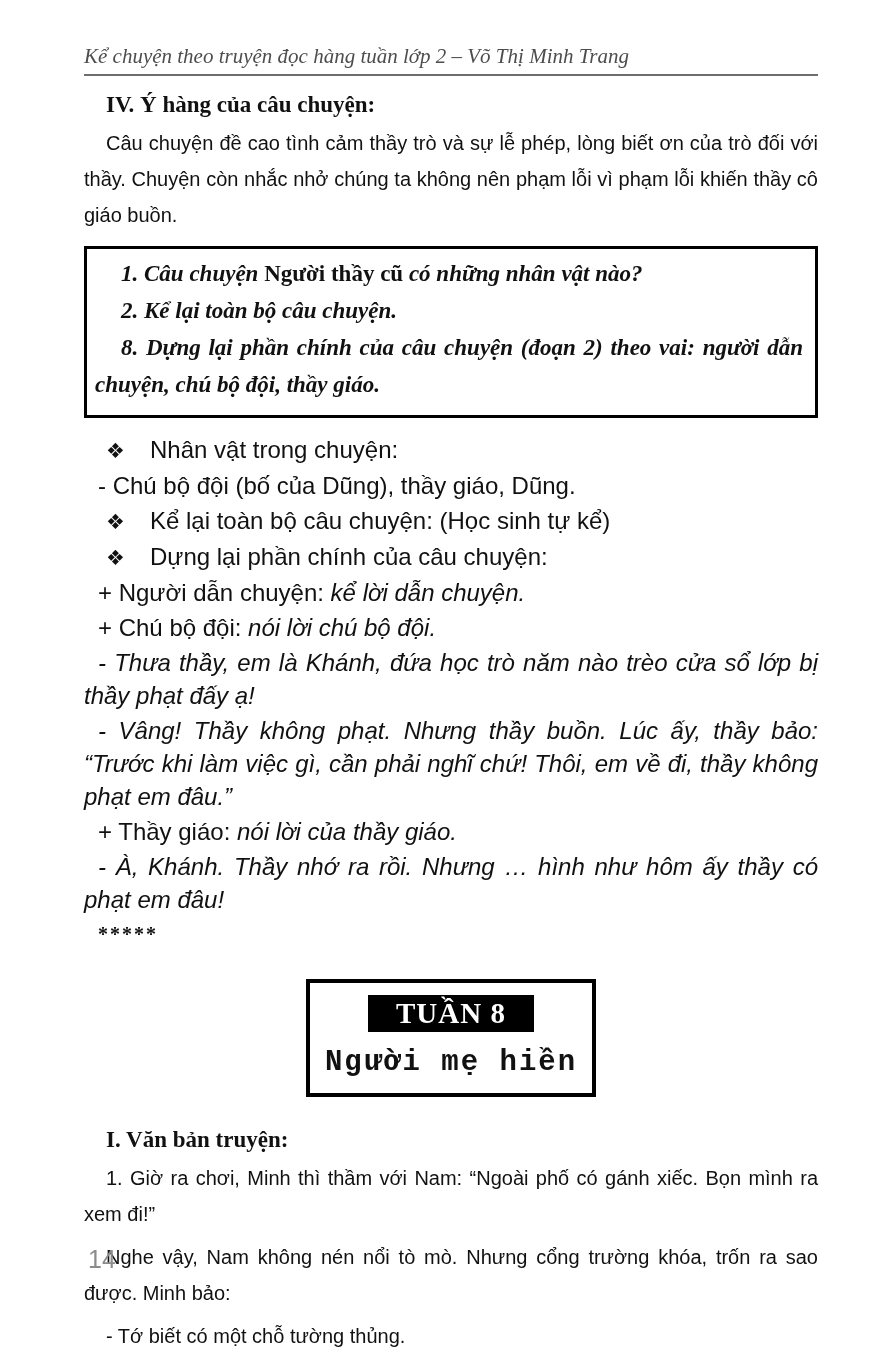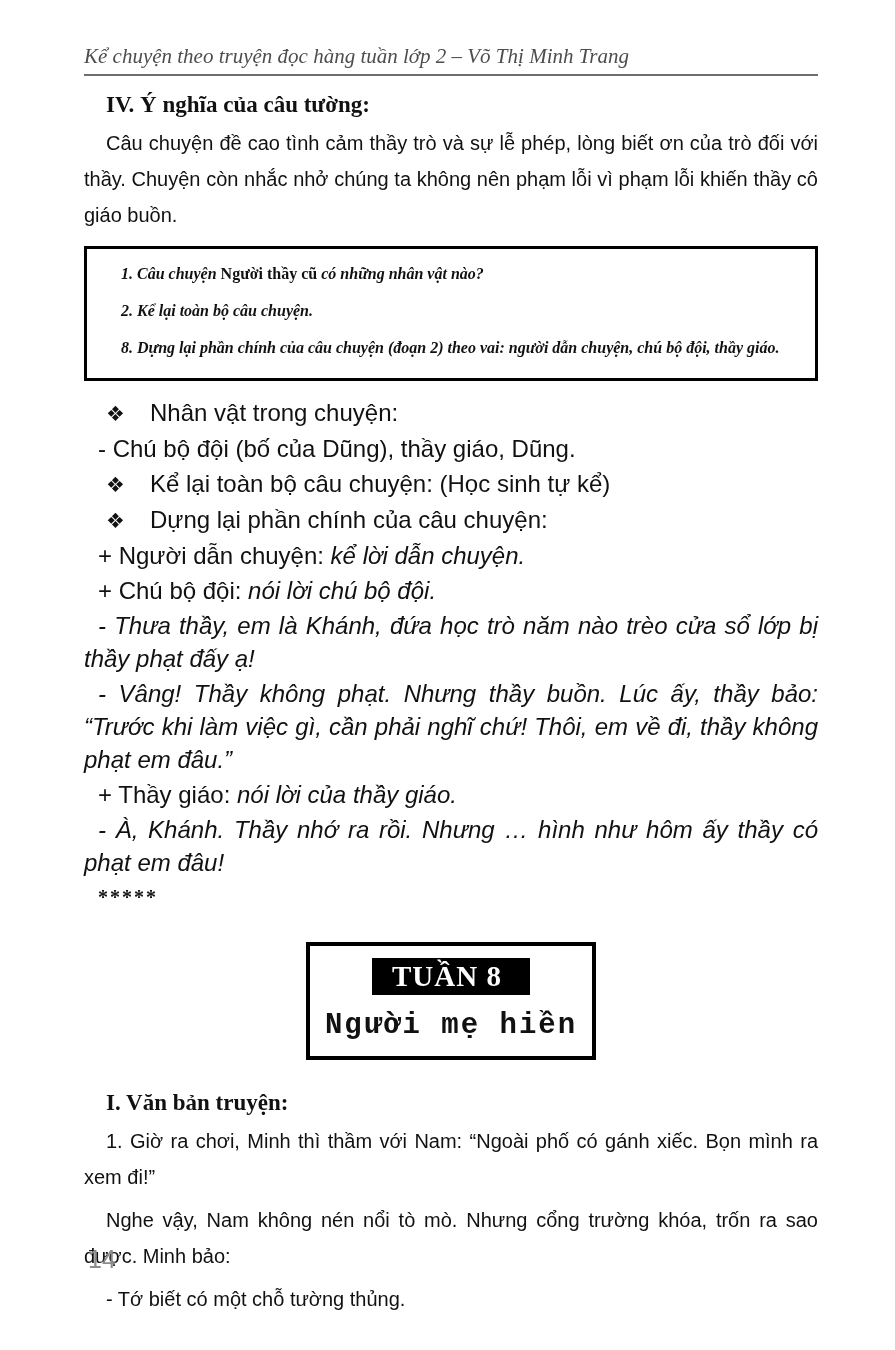--- a/index.html
+++ b/index.html
@@ -40,21 +40,21 @@
     margin: 7px 0 0 0;
   }
   
   .question-box {
     margin-top: 13px;
     border: 3px solid #000000;
     padding: 6px 12px 12px 8px;
     font-family: "Liberation Serif", serif;
     font-weight: bold;
     font-style: italic;
-    font-size: 16px;
+    font-size: 23px;
     line-height: 37px;
     text-align: justify;
   }
   .question-box p { margin: 0; text-indent: 26px; }
   .question-box .upright { font-style: normal; }
   
   .answers { margin-top: 15px; font-size: 24px; line-height: 33px; }
   .answers p { margin: 2px 0 0 0; text-indent: 14px; text-align: justify; }
   .answers p.bullet-line { text-indent: 22px; }
   .answers .diamond { display: inline-block; width: 44px; text-indent: 0; font-size: 21px; }
@@ -78,21 +78,21 @@
     padding: 12px 0 14px 0;
   }
   .week-label {
     display: inline-block;
     background: #000000;
     color: #ffffff;
     font-family: "Liberation Serif", serif;
     font-weight: bold;
     font-size: 29px;
     line-height: 34px;
-    padding: 1px 28px 2px 20px;
+    padding: 1px 28px 2px 28px;
     letter-spacing: 1px;
   }
   .week-title {
     margin-top: 14px;
     font-family: "Liberation Mono", "DejaVu Sans Mono", monospace;
     font-weight: bold;
     font-size: 29px;
     letter-spacing: 2px;
   }
   .section1-heading { margin-top: 30px; font-family: Liberation Serif, serif; }
@@ -105,21 +105,21 @@
     color: #8c8c8c;
   }
 </style>
 </head>
 <body>
 
 <div class="page">
 
   <div class="running-header">Kể chuyện theo truyện đọc hàng tuần lớp 2 – Võ Thị Minh Trang</div>
 
-  <h2 class="serif-heading">IV. Ý nghĩa của câu tường:</h2>
+  <h2 class="serif-heading">IV. Ý hàng của câu chuyện:</h2>
 
   <p class="body-para">Câu chuyện đề cao tình cảm thầy trò và sự lễ phép, lòng biết ơn của trò đối với thầy. Chuyện còn nhắc nhở chúng ta không nên phạm lỗi vì phạm lỗi khiến thầy cô giáo buồn.</p>
 
   <div class="question-box">
     <p><span>1. Câu chuyện </span><span class="upright">Người thầy cũ</span><span> có những nhân vật nào?</span></p>
     <p>2. Kể lại toàn bộ câu chuyện.</p>
     <p>8. Dựng lại phần chính của câu chuyện (đoạn 2) theo vai: người dẫn chuyện, chú bộ đội, thầy giáo.</p>
   </div>
 
   <div class="answers">

